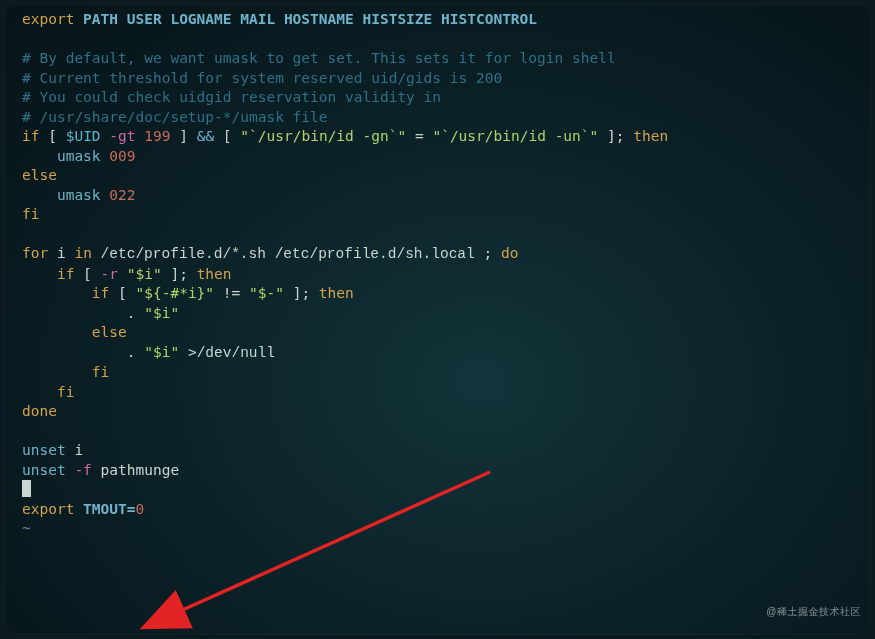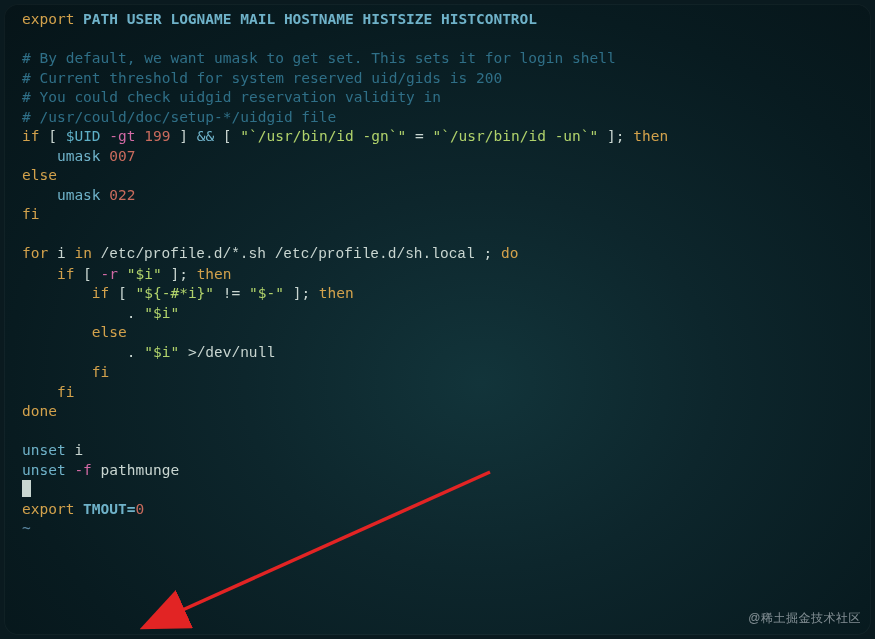--- a/index.html
+++ b/index.html
@@ -43,45 +43,45 @@
   .assign   { color: #6fb2c9; font-weight: 600; } 
   .plain    { color: #c9d6d1; }
   .op       { color: #c9d6d1; }          
   .dot      { color: #c9d6d1; }          
   .cursor   { display:inline-block; width:9px; height:17px; background:#c9d6d1; vertical-align: -3px;}
   .tilde    { color: #5a86a0; }
 
   .watermark {
     position: absolute;
     right: 14px;
-    bottom: 12px;
+    bottom: 20px;
     color: rgba(230,235,240,0.55);
     font-family: "PingFang SC", "Microsoft YaHei", sans-serif;
-    font-size: 12px;
+    font-size: 10px;
     letter-spacing: 0.5px;
   }
   svg.arrow {
     position: absolute;
     left: 0; top: 0;
     width: 875px; height: 639px;
     pointer-events: none;
   }
 </style>
 </head>
 <body>
 
 <div class="terminal">
 <pre class="code"><span class="kw-export">export </span><span class="env">PATH USER LOGNAME MAIL HOSTNAME HISTSIZE HISTCONTROL</span>
 
 <span class="comment"># By default, we want umask to get set. This sets it for login shell</span>
 <span class="comment"># Current threshold for system reserved uid/gids is 200</span>
 <span class="comment"># You could check uidgid reservation validity in</span>
-<span class="comment"># /usr/could/doc/setup-*/uidgid file</span>
+<span class="comment"># /usr/share/doc/setup-*/umask file</span>
 <span class="cond">if</span><span class="bracket"> [ </span><span class="var">$UID</span><span> </span><span class="flag">-gt</span><span> </span><span class="num">199</span><span class="bracket"> ] </span><span class="amp">&amp;&amp;</span><span class="bracket"> [ </span><span class="str">"`/usr/bin/id -gn`"</span><span class="op"> = </span><span class="str">"`/usr/bin/id -un`"</span><span class="bracket"> ]; </span><span class="cond">then</span>
-<span>    </span><span class="cmd">umask</span><span> </span><span class="num">007</span>
+<span>    </span><span class="cmd">umask</span><span> </span><span class="num">009</span>
 <span class="cond">else</span>
 <span>    </span><span class="cmd">umask</span><span> </span><span class="num">022</span>
 <span class="cond">fi</span>
 
 <span class="cond">for</span><span> </span><span class="plain">i</span><span> </span><span class="cond">in</span><span> </span><span class="path">/etc/profile.d/*.sh /etc/profile.d/sh.local </span><span class="bracket">; </span><span class="cond">do</span>
 <span>    </span><span class="cond">if</span><span class="bracket"> [ </span><span class="flag">-r</span><span> </span><span class="str">"$i"</span><span class="bracket"> ]; </span><span class="cond">then</span>
 <span>        </span><span class="cond">if</span><span class="bracket"> [ </span><span class="str">"${-#*i}"</span><span class="op"> != </span><span class="str">"$-"</span><span class="bracket"> ]; </span><span class="cond">then</span>
 <span>            </span><span class="dot">. </span><span class="str">"$i"</span>
 <span>        </span><span class="cond">else</span>
 <span>            </span><span class="dot">. </span><span class="str">"$i"</span><span class="op"> &gt;</span><span class="path">/dev/null</span>

